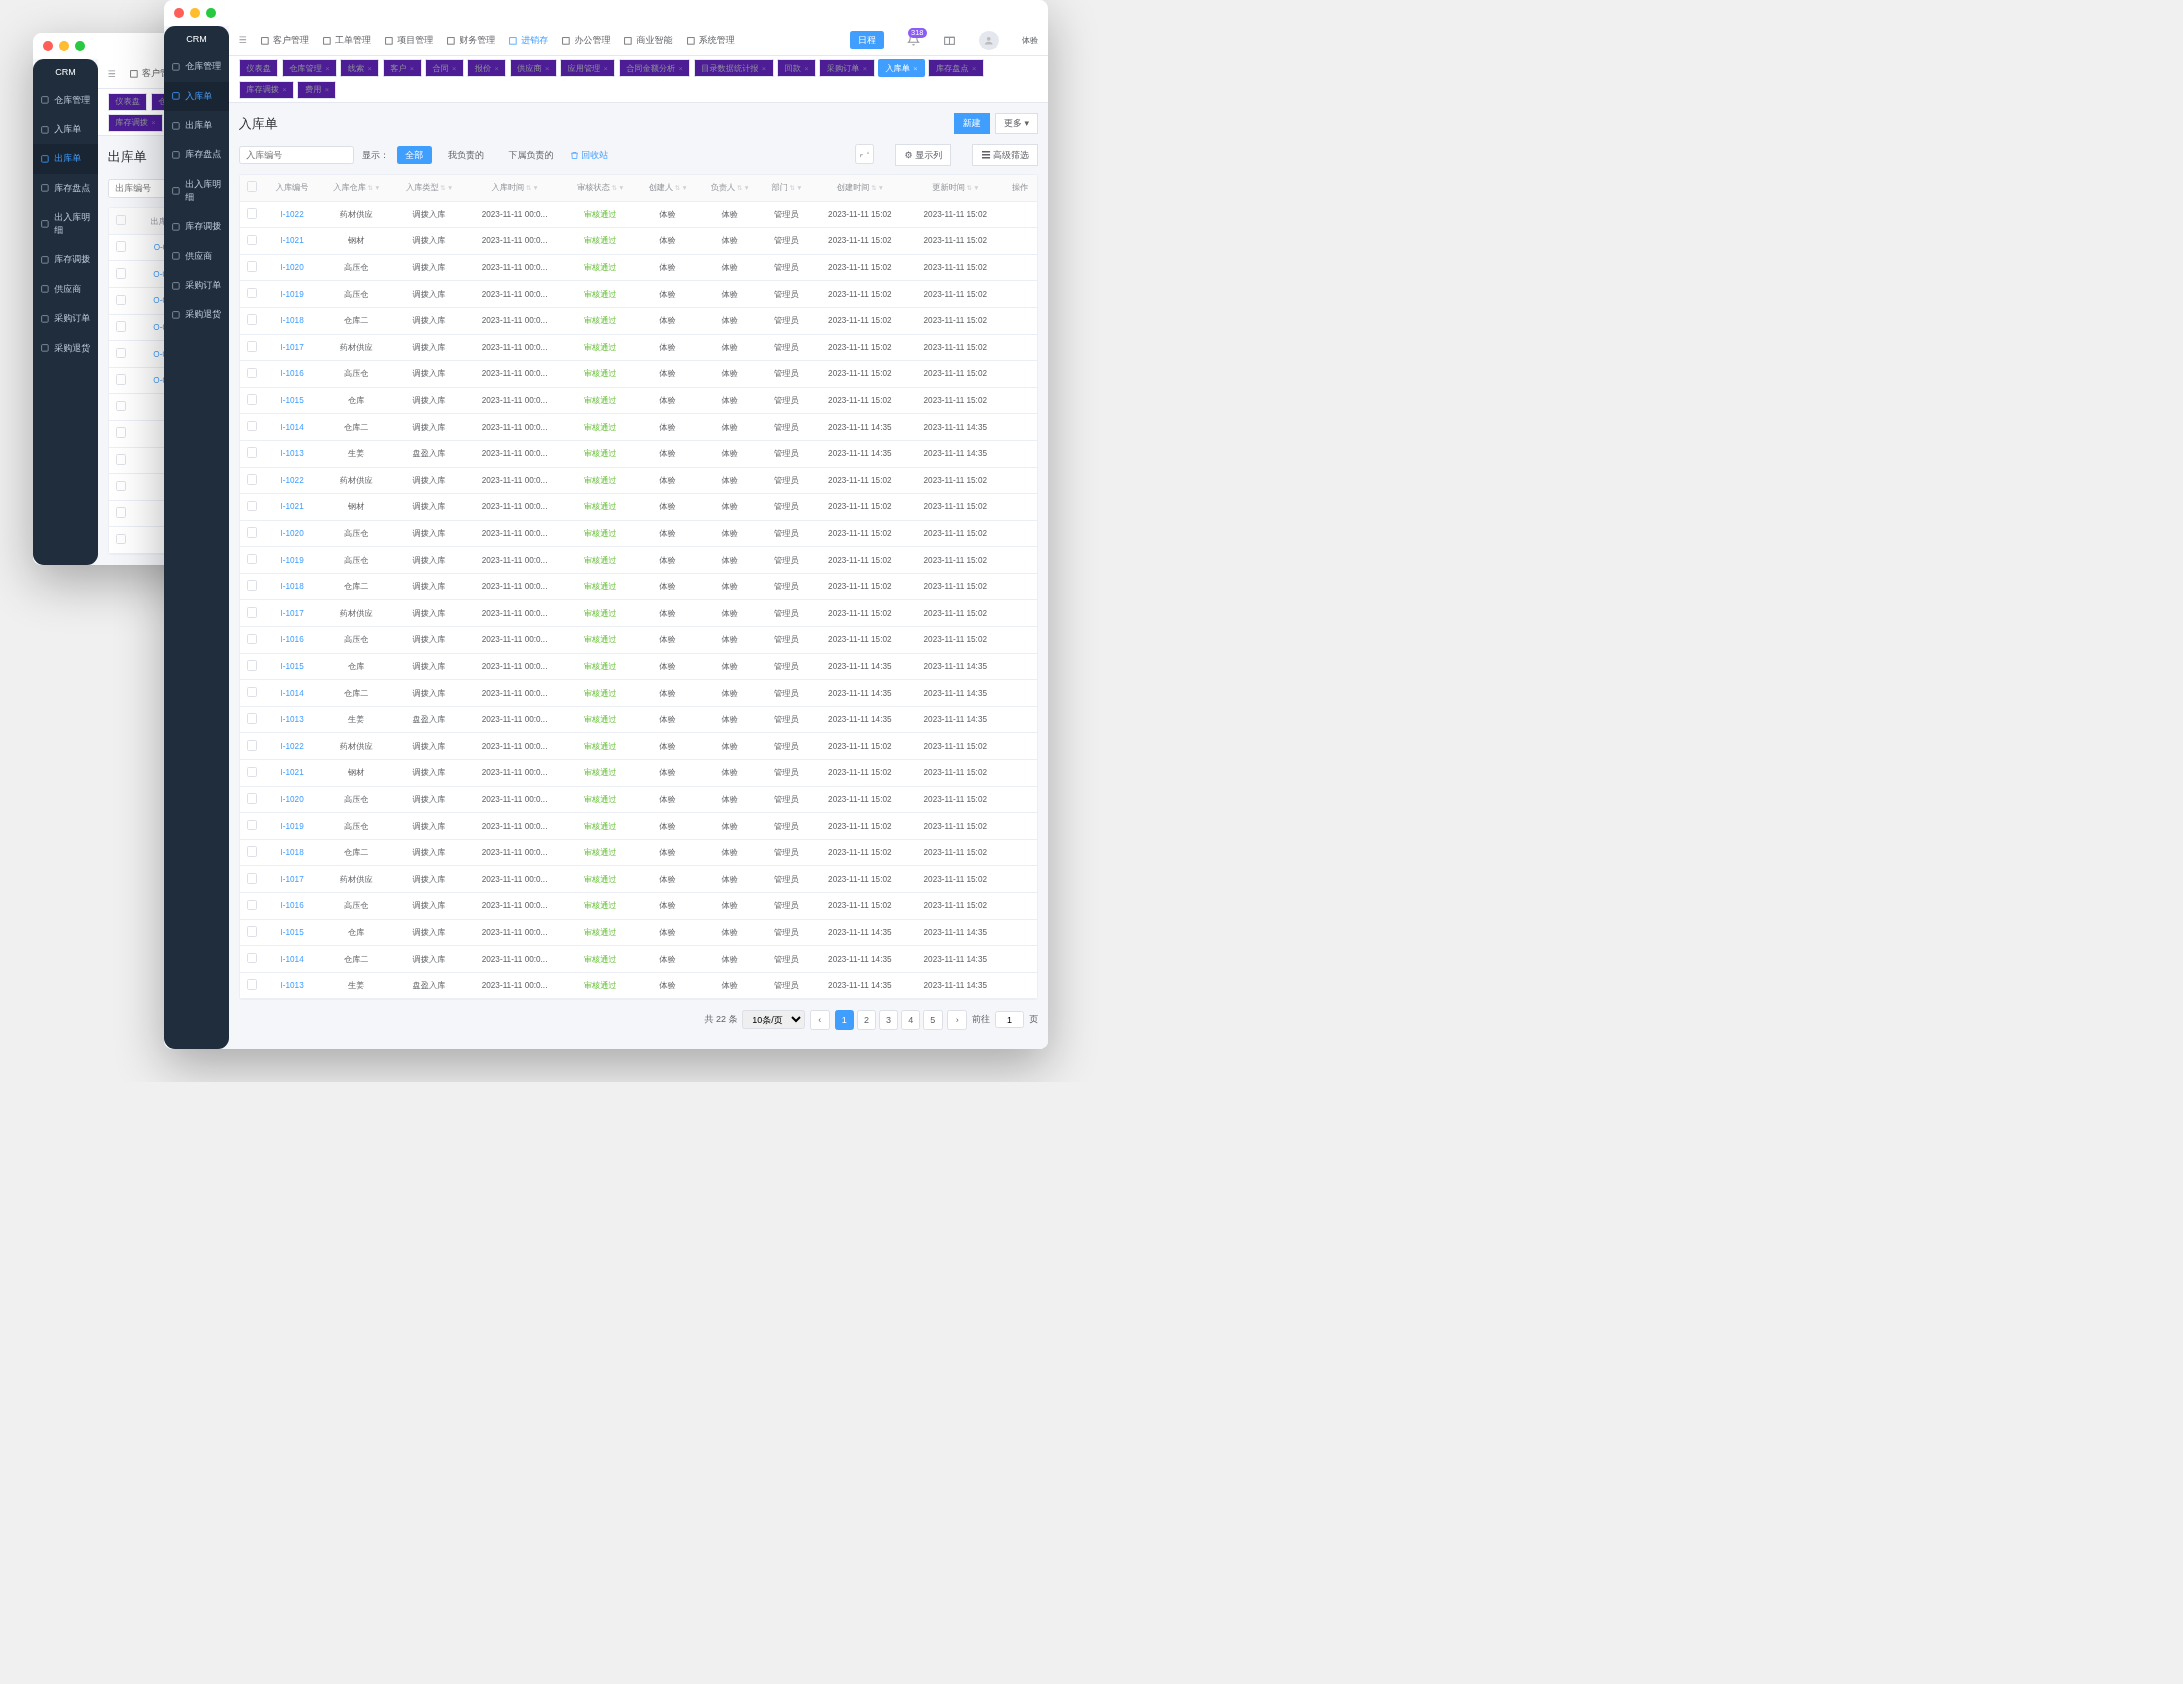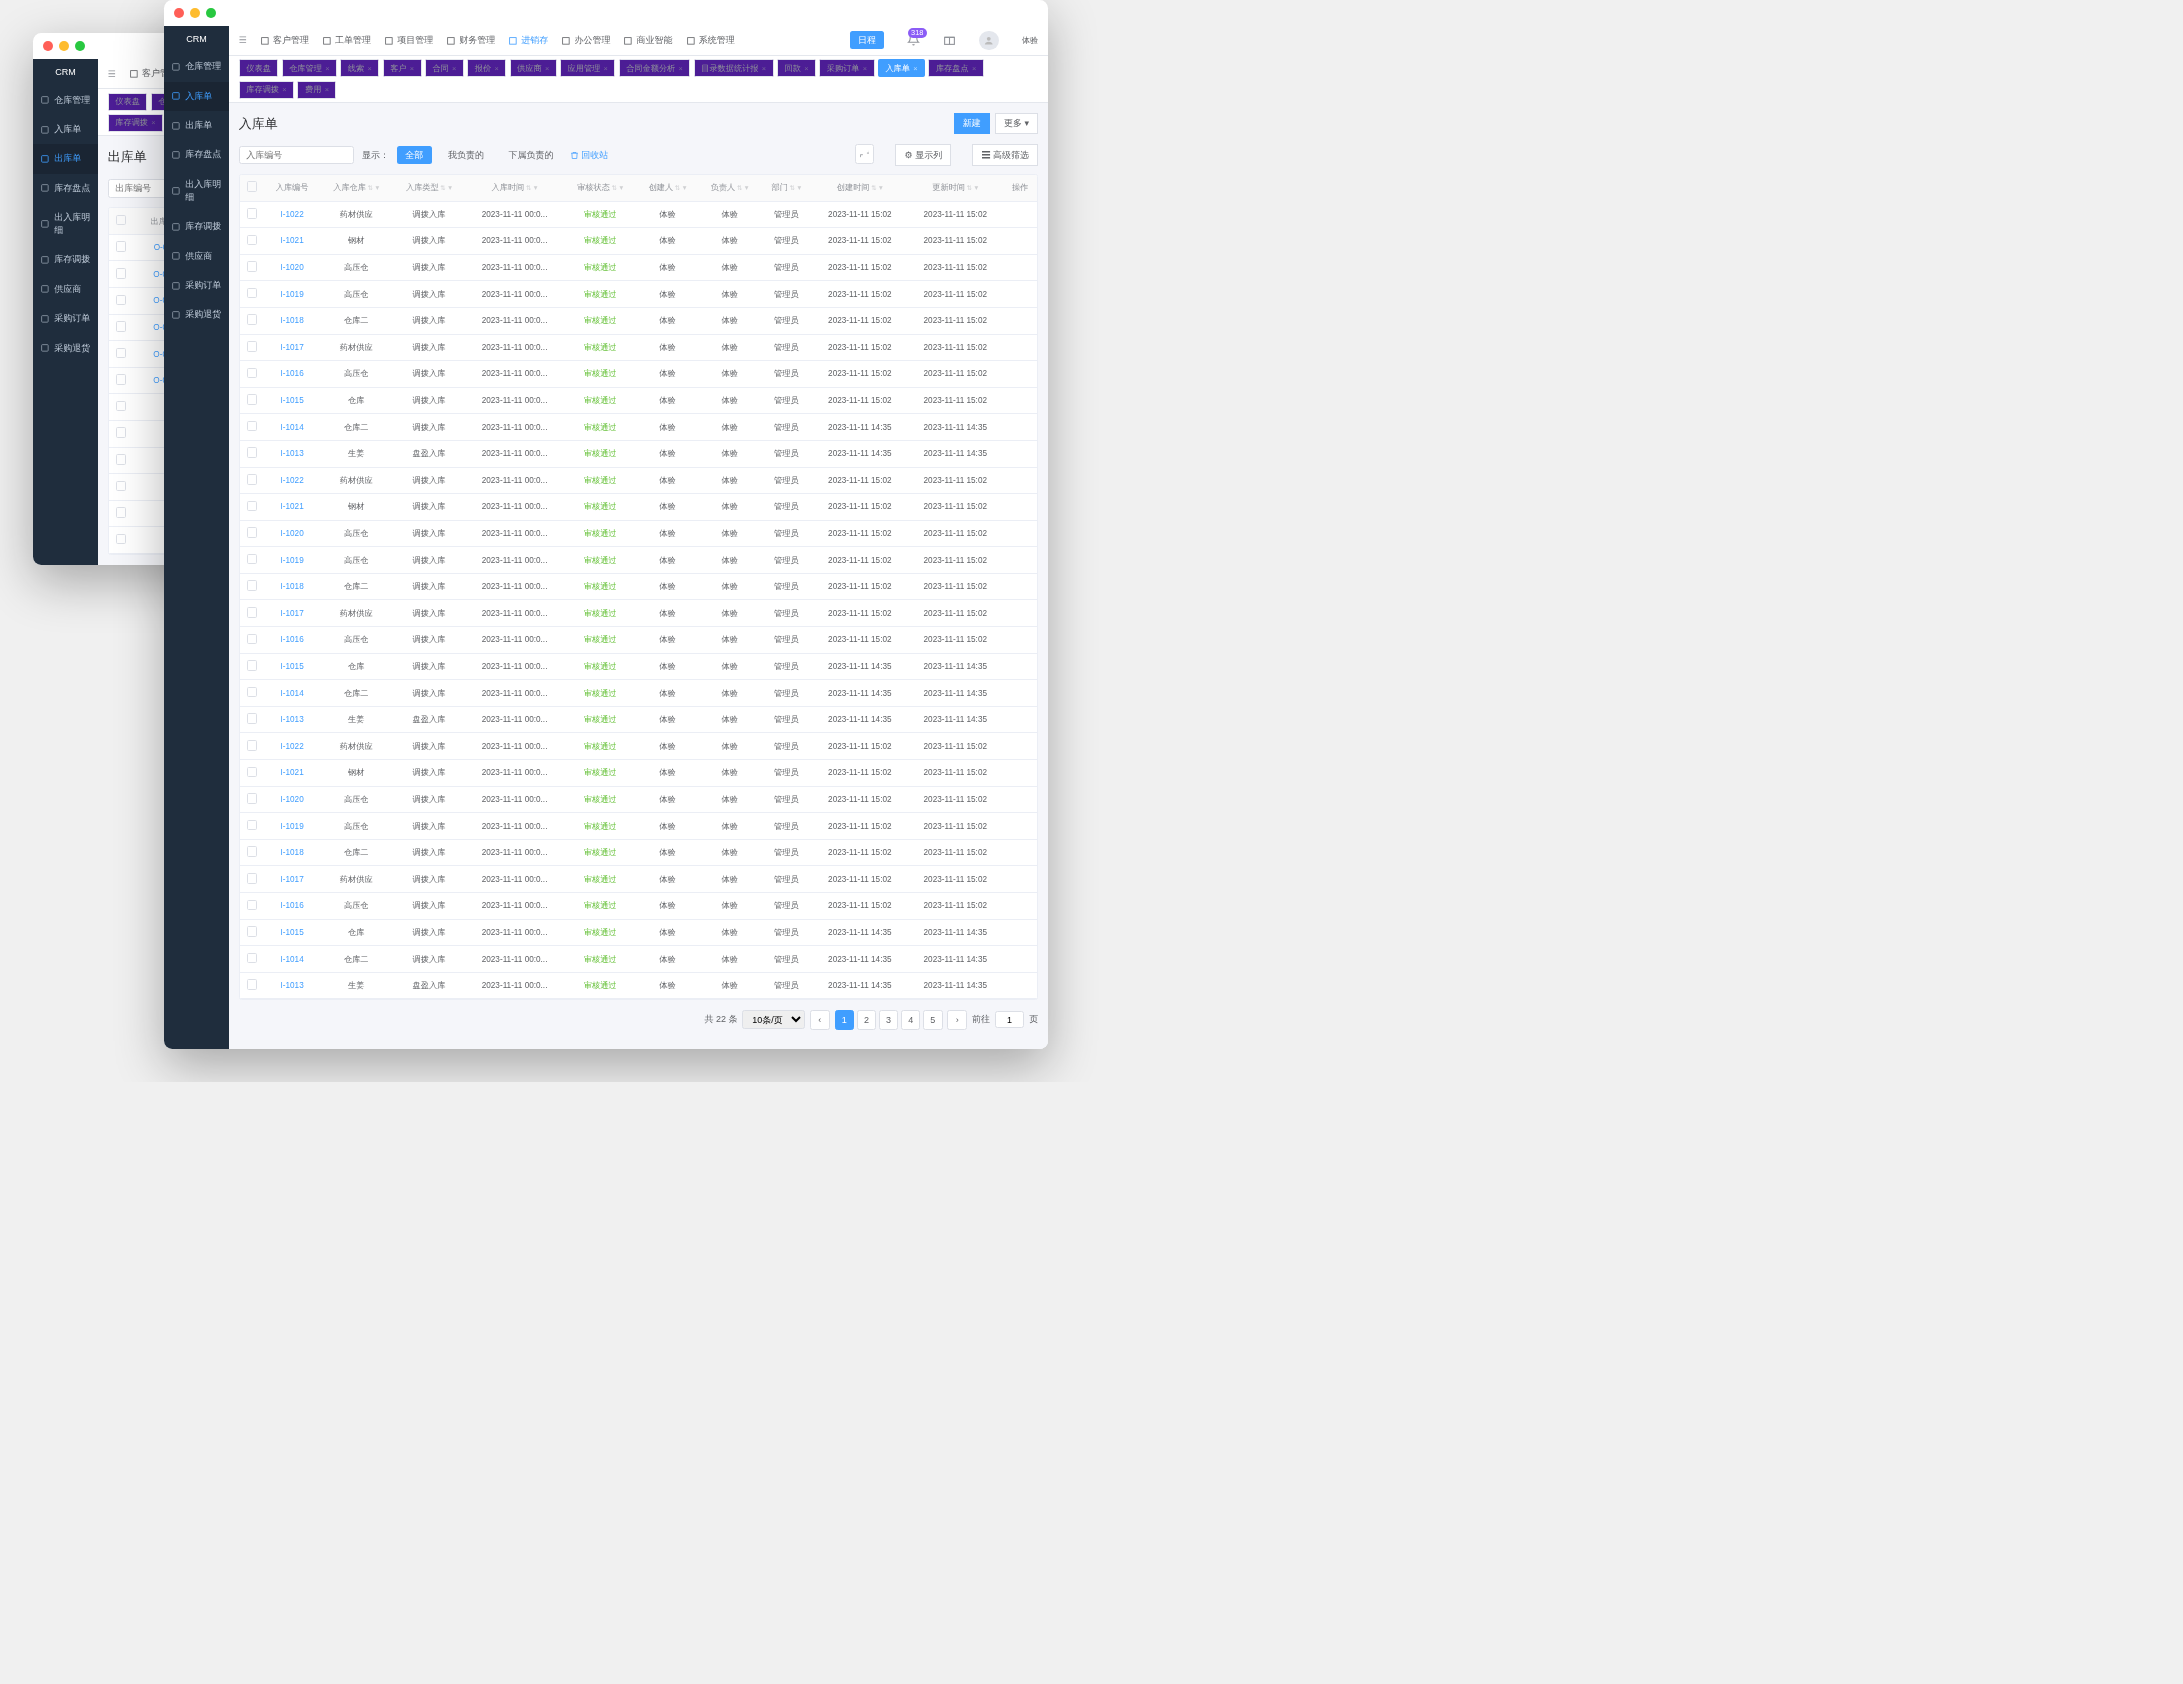--- a/index.html
+++ b/index.html
@@ -41,20 +41,21 @@
 .app {
   display: flex;
   height: 100%;
   background: #f5f6fa;
 }
 .sidebar {
   width: 65px;
   background: #1f2d3d;
   color: #bfcbd9;
   flex-shrink: 0;
+  border-radius: 11px;
 }
 .sidebar-title {
   text-align: center;
   padding: 8.2px 0;
   font-size: 9px;
   color: #fff;
   font-weight: 500;
 }
 .sidebar-item {
   padding: 8.2px 6.5px;

